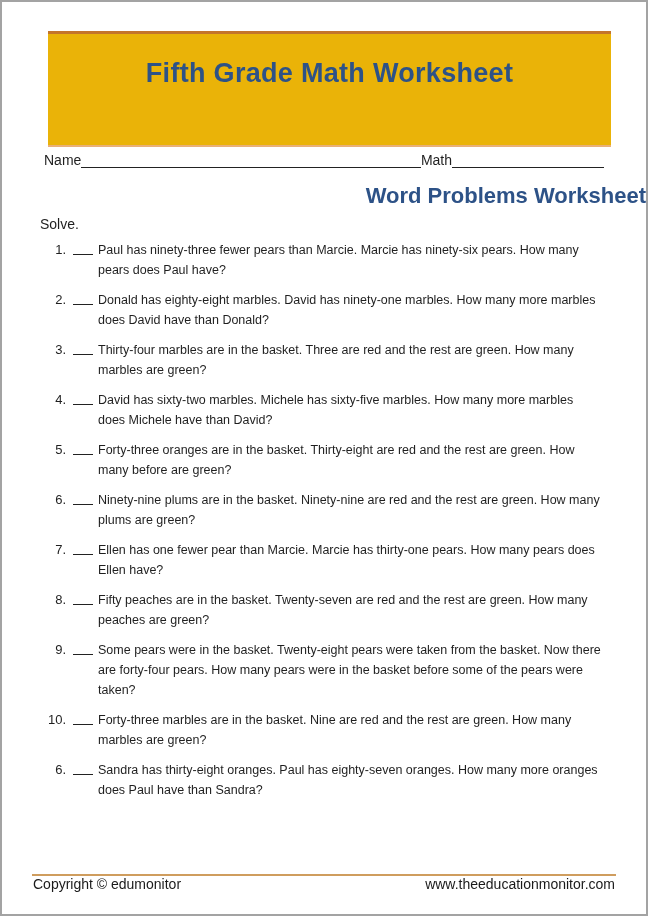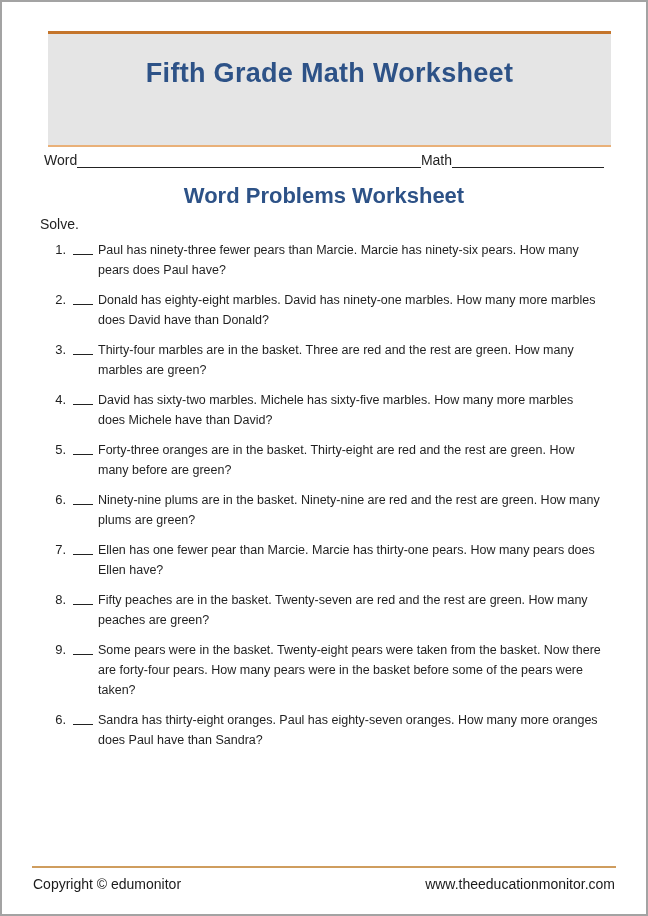--- a/index.html
+++ b/index.html
@@ -13,21 +13,21 @@
   }
   .page {
     width: 100%; height: 100%;
     display: flex; flex-direction: column;
   }
 
   
   .banner {
     margin: 29px 35px 0 46px;
     height: 116px;
-    background: #e5e5e5;
+    background: #eab308;
     border-top: 3px solid #c4752b;
     border-bottom: 2px solid #e9b078;
   }
   .banner h1 {
     padding-top: 24px;
     text-align: center;
     font-size: 27px;
     font-weight: bold;
     letter-spacing: 0.3px;
     color: #2d5287;
@@ -44,21 +44,21 @@
   .nd-line {
     border-bottom: 1.4px solid #222222;
     height: 14px;
   }
   .nd-line.long { flex: 1; }
   .nd-line.short { width: 152px; }
 
   
   h2.section-heading {
     margin-top: 15px;
-    text-align: center;
+    text-align: right;
     font-size: 22px;
     font-weight: bold;
     color: #2d5287;
   }
 
   .solve {
     margin: 7px 0 0 38px;
     font-size: 14px;
   }
 
@@ -92,36 +92,36 @@
 
   
   footer { margin-top: auto; padding-bottom: 22px; }
   .footer-line {
     margin: 0 30px;
     border-top: 2px solid #cf9d5e;
   }
   .footer-row {
     display: flex;
     justify-content: space-between;
-    padding: 8px 31px 0 31px;
+    padding: 0 31px 0 31px;
     font-size: 14px;
     color: #1a1a1a;
   }
 </style>
 </head>
 <body>
 
 <div class="page">
 
   <header class="banner">
     <h1>Fifth Grade Math Worksheet</h1>
   </header>
 
   <div class="name-date-row">
-    <span>Word</span>
+    <span>Name</span>
     <span class="nd-line long"></span>
     <span>Math</span>
     <span class="nd-line short"></span>
   </div>
 
   <h2 class="section-heading">Word Problems Worksheet</h2>
 
   <div class="solve">Solve.</div>
 
   <ol class="problems">
@@ -164,20 +164,25 @@
       <span class="num">8.</span>
       <span class="blank"></span>
       <span class="ptext">Fifty peaches are in the basket. Twenty-seven are red and the rest are green. How many peaches are green?</span>
     </li>
     <li class="problem">
       <span class="num">9.</span>
       <span class="blank"></span>
       <span class="ptext">Some pears were in the basket. Twenty-eight pears were taken from the basket. Now there are forty-four pears. How many pears were in the basket before some of the pears were taken?</span>
     </li>
     <li class="problem">
+      <span class="num">10.</span>
+      <span class="blank"></span>
+      <span class="ptext">Forty-three marbles are in the basket. Nine are red and the rest are green. How many marbles are green?</span>
+    </li>
+    <li class="problem">
       <span class="num">6.</span>
       <span class="blank"></span>
       <span class="ptext">Sandra has thirty-eight oranges. Paul has eighty-seven oranges. How many more oranges does Paul have than Sandra?</span>
     </li>
   </ol>
 
   <footer>
     <div class="footer-line"></div>
     <div class="footer-row">
       <span>Copyright © edumonitor</span>

